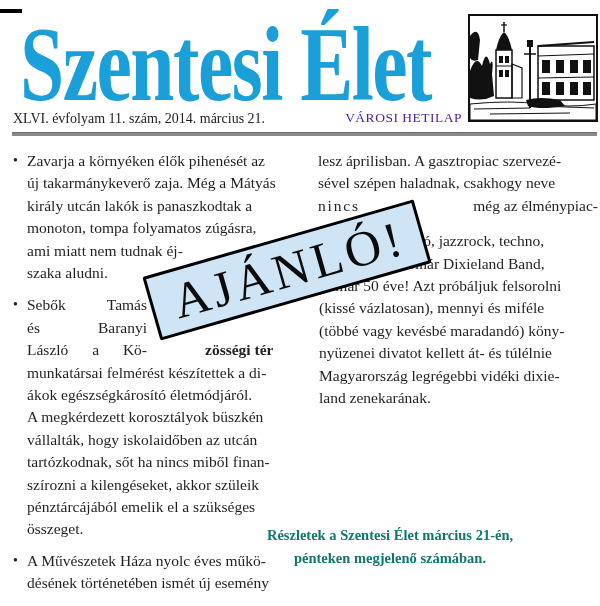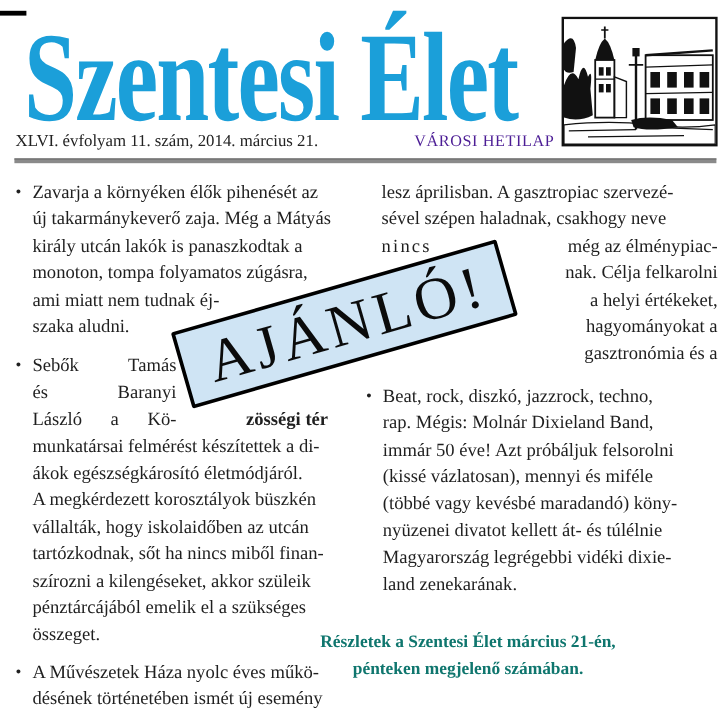--- a/index.html
+++ b/index.html
@@ -148,24 +148,20 @@
   </div>
 
   <div class="col col-right">
     <div class="para1">
       <div class="pre">lesz áprilisban. A gasztropiac szervezé-
 sével szépen haladnak, csakhogy neve</div>
       <div class="gapline">
         <span class="nincs">nincs</span>
         <span class="after-gap">még az élménypiac-</span>
       </div>
-      <div class="pre right-block">nak. Célja felkarolni
-a helyi értékeket,
-hagyományokat a
-gasztronómia és a</div>
     </div>
 
     <div class="item m-beat">
       <span class="bullet">•</span>
       <div class="pre">Beat, rock, diszkó, jazzrock, techno,
 rap. Mégis: Molnár Dixieland Band,
 immár 50 éve! Azt próbáljuk felsorolni
 (kissé vázlatosan), mennyi és miféle
 (többé vagy kevésbé maradandó) köny-
 nyüzenei divatot kellett át- és túlélnie

